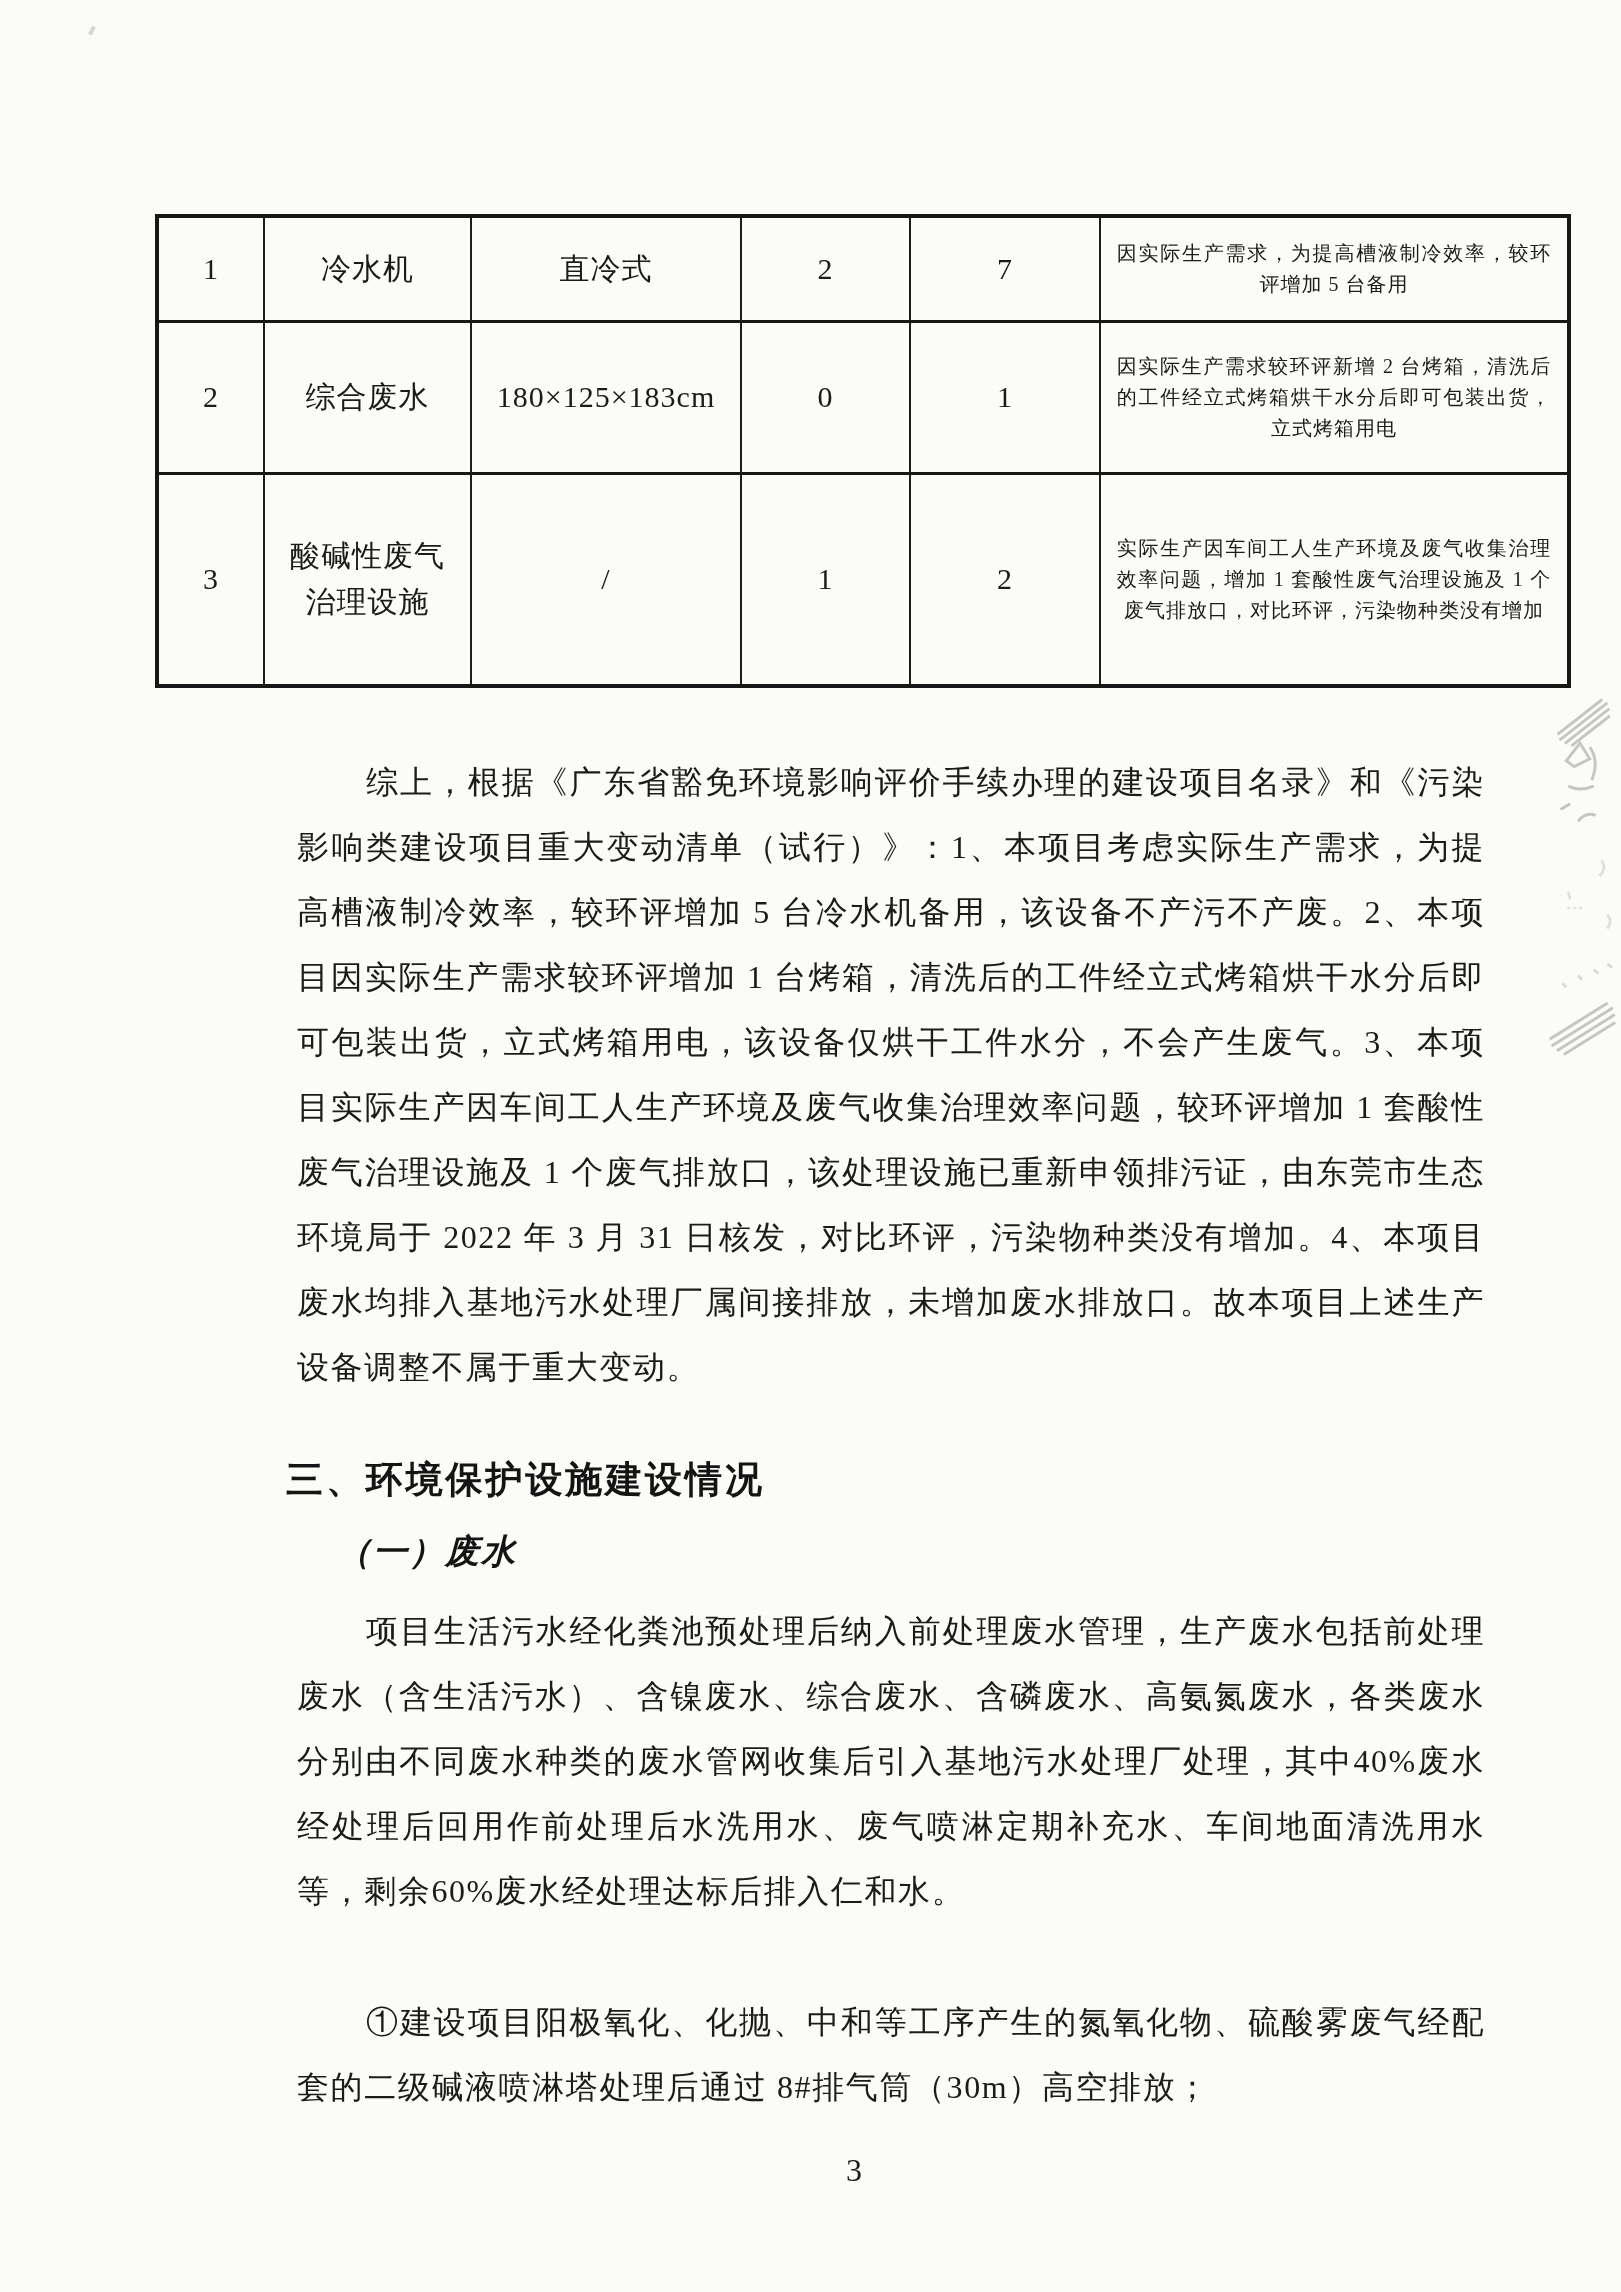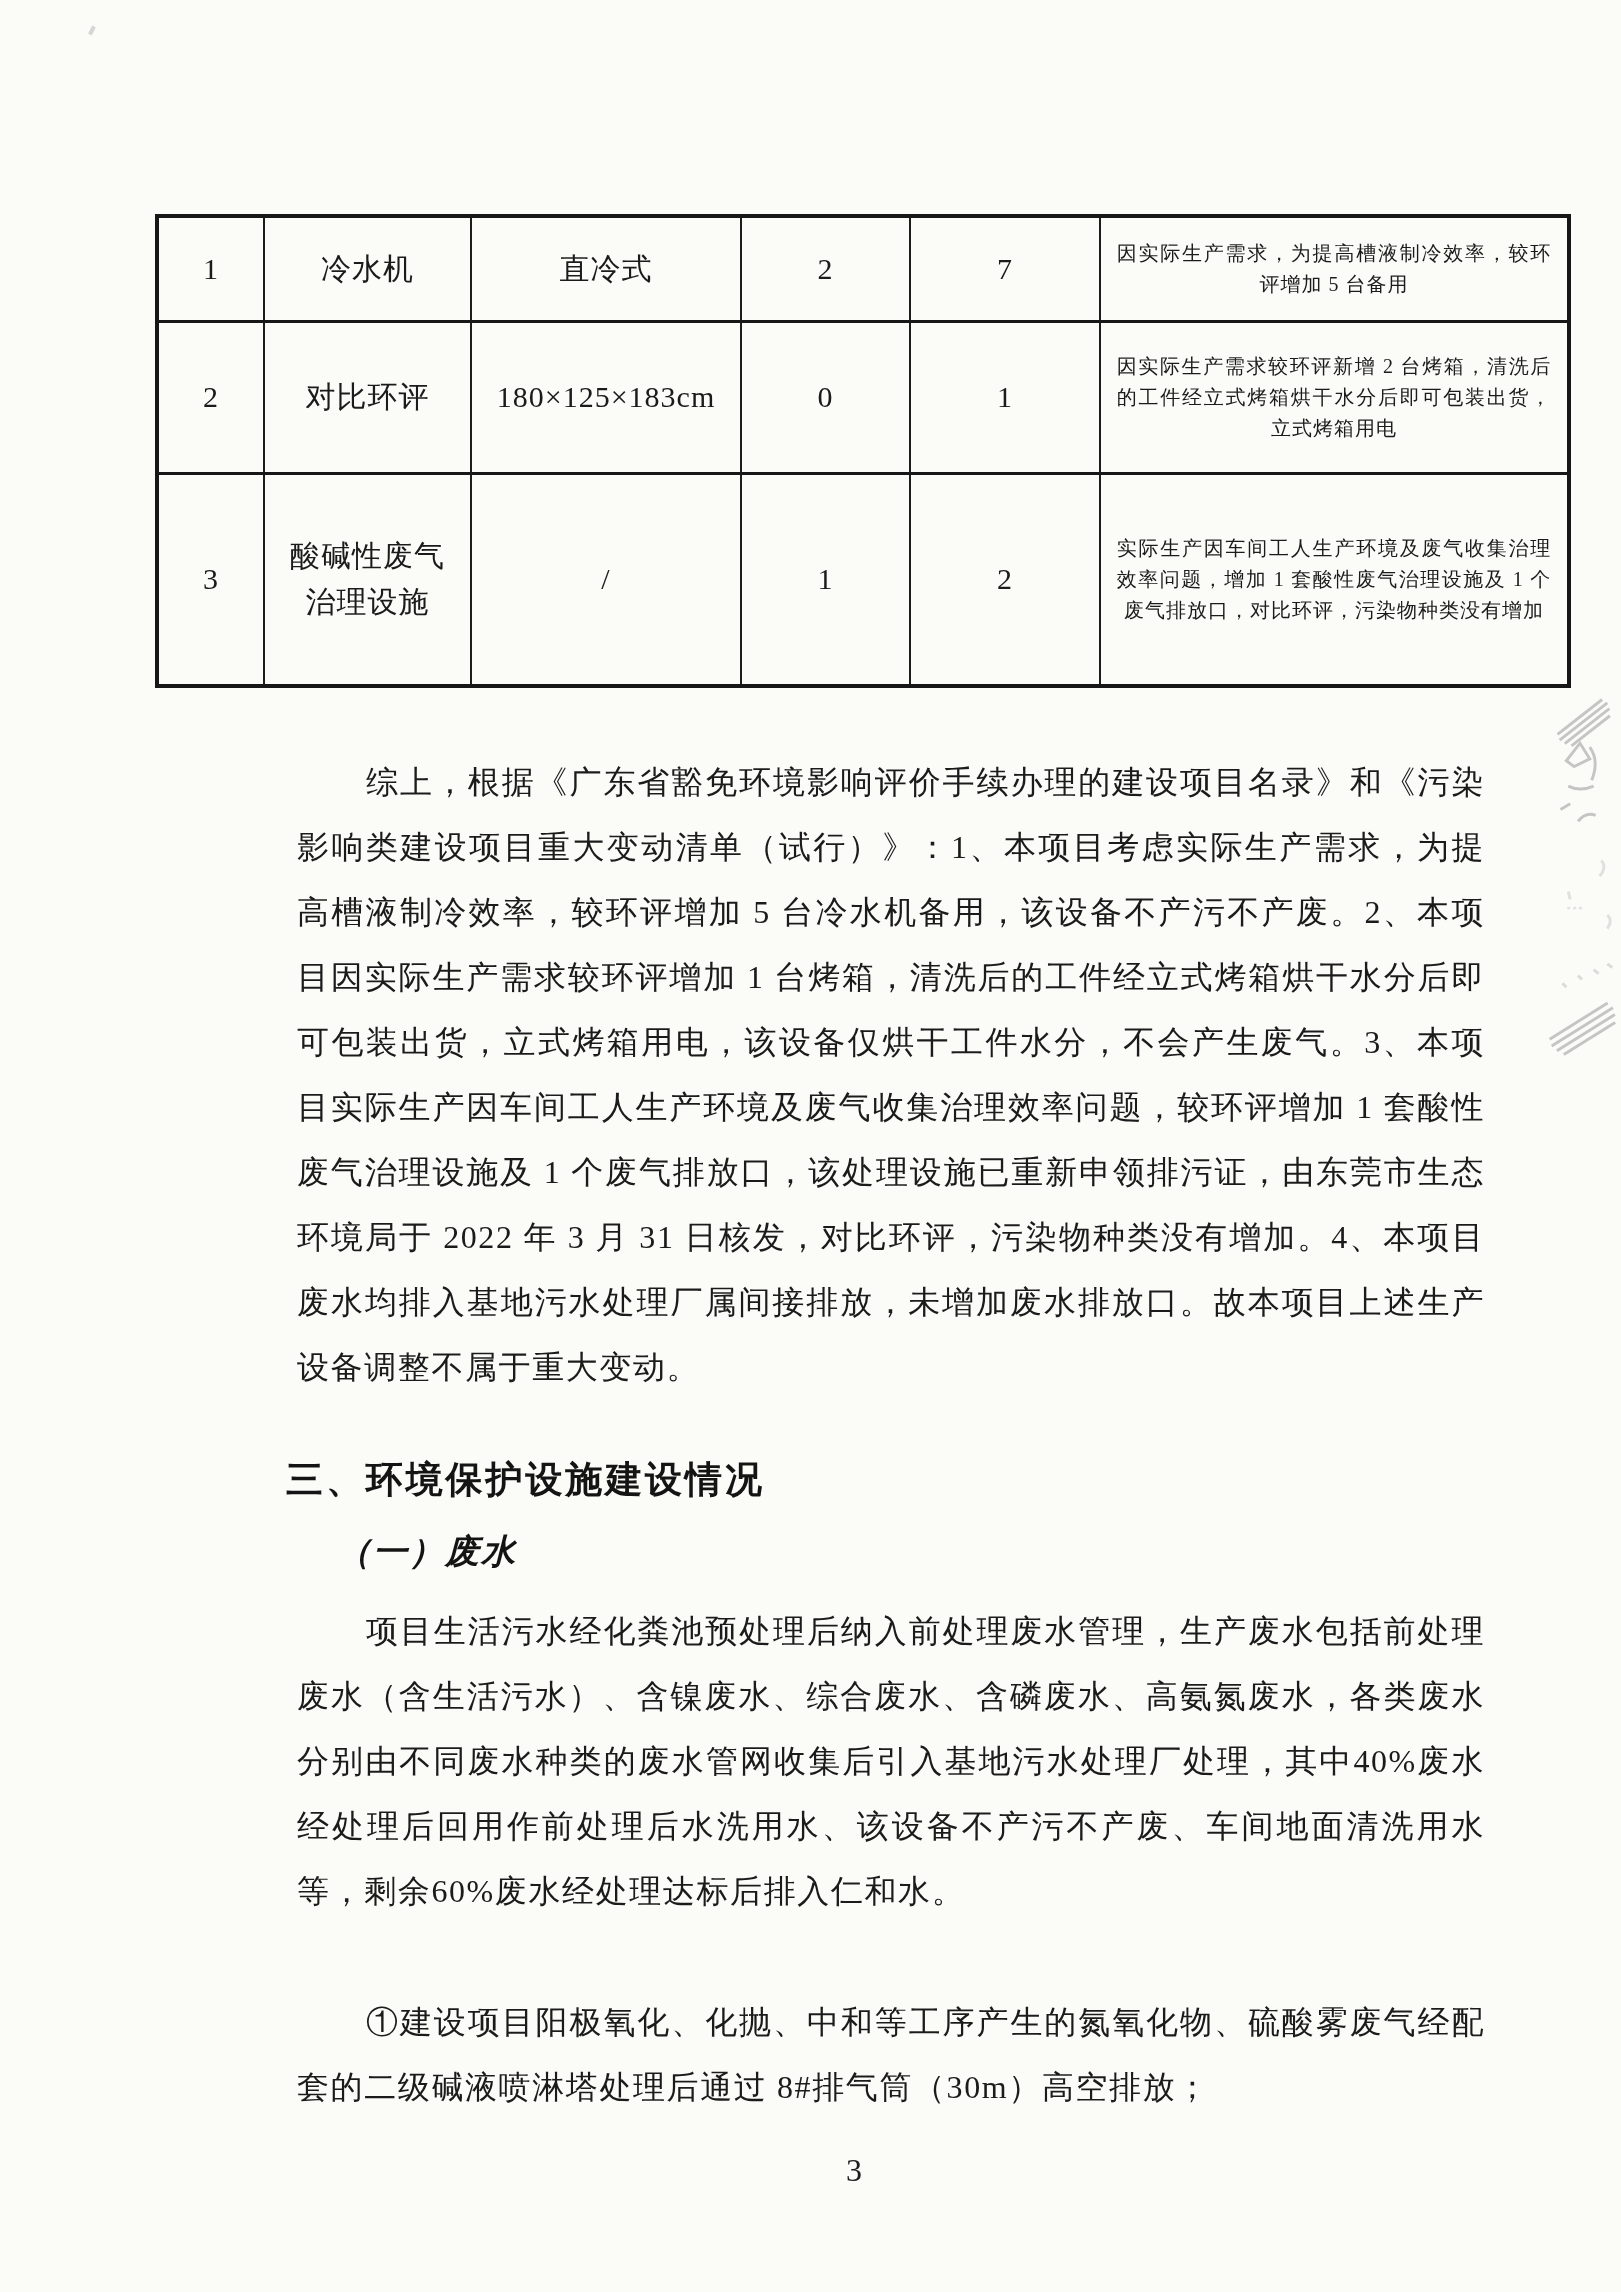--- a/index.html
+++ b/index.html
@@ -89,21 +89,21 @@
       <tr class="r1">
         <td>1</td>
         <td>冷水机</td>
         <td>直冷式</td>
         <td>2</td>
         <td>7</td>
         <td class="note">因实际生产需求，为提高槽液制冷效率，较环评增加 5 台备用</td>
       </tr>
       <tr class="r2">
         <td>2</td>
-        <td>对比环评</td>
+        <td>综合废水</td>
         <td>180×125×183cm</td>
         <td>0</td>
         <td>1</td>
         <td class="note">因实际生产需求较环评新增 2 台烤箱，清洗后的工件经立式烤箱烘干水分后即可包装出货，立式烤箱用电</td>
       </tr>
       <tr class="r3">
         <td>3</td>
         <td>酸碱性废气治理设施</td>
         <td>/</td>
         <td>1</td>
@@ -111,21 +111,21 @@
         <td class="note">实际生产因车间工人生产环境及废气收集治理效率问题，增加 1 套酸性废气治理设施及 1 个废气排放口，对比环评，污染物种类没有增加</td>
       </tr>
     </tbody>
   </table>
 
   <p class="bodytext summary">综上，根据《广东省豁免环境影响评价手续办理的建设项目名录》和《污染影响类建设项目重大变动清单（试行）》：1、本项目考虑实际生产需求，为提高槽液制冷效率，较环评增加 5 台冷水机备用，该设备不产污不产废。2、本项目因实际生产需求较环评增加 1 台烤箱，清洗后的工件经立式烤箱烘干水分后即可包装出货，立式烤箱用电，该设备仅烘干工件水分，不会产生废气。3、本项目实际生产因车间工人生产环境及废气收集治理效率问题，较环评增加 1 套酸性废气治理设施及 1 个废气排放口，该处理设施已重新申领排污证，由东莞市生态环境局于 2022 年 3 月 31 日核发，对比环评，污染物种类没有增加。4、本项目废水均排入基地污水处理厂属间接排放，未增加废水排放口。故本项目上述生产设备调整不属于重大变动。</p>
 
   <h2 class="sec-heading h-main">三、环境保护设施建设情况</h2>
 
   <h3 class="sec-heading h-sub1">（一）废水</h3>
-  <p class="bodytext para1">项目生活污水经化粪池预处理后纳入前处理废水管理，生产废水包括前处理废水（含生活污水）、含镍废水、综合废水、含磷废水、高氨氮废水，各类废水分别由不同废水种类的废水管网收集后引入基地污水处理厂处理，其中40%废水经处理后回用作前处理后水洗用水、该设备不产污不产废、车间地面清洗用水等，剩余60%废水经处理达标后排入仁和水。</p>
+  <p class="bodytext para1">项目生活污水经化粪池预处理后纳入前处理废水管理，生产废水包括前处理废水（含生活污水）、含镍废水、综合废水、含磷废水、高氨氮废水，各类废水分别由不同废水种类的废水管网收集后引入基地污水处理厂处理，其中40%废水经处理后回用作前处理后水洗用水、废气喷淋定期补充水、车间地面清洗用水等，剩余60%废水经处理达标后排入仁和水。</p>
 
   <p class="bodytext para2">①建设项目阳极氧化、化抛、中和等工序产生的氮氧化物、硫酸雾废气经配套的二级碱液喷淋塔处理后通过 8#排气筒（30m）高空排放；</p>
 
   <div class="page-number">3</div>
 
   <svg class="stamp-frag" width="82" height="421" viewBox="0 0 84 430" aria-hidden="true">
     <g stroke="#9a9a9a" stroke-width="3" opacity="0.55" fill="none">
 
       <g transform="translate(46,40) rotate(-38)">
         <line x1="-28" y1="-8" x2="30" y2="-8"></line>

